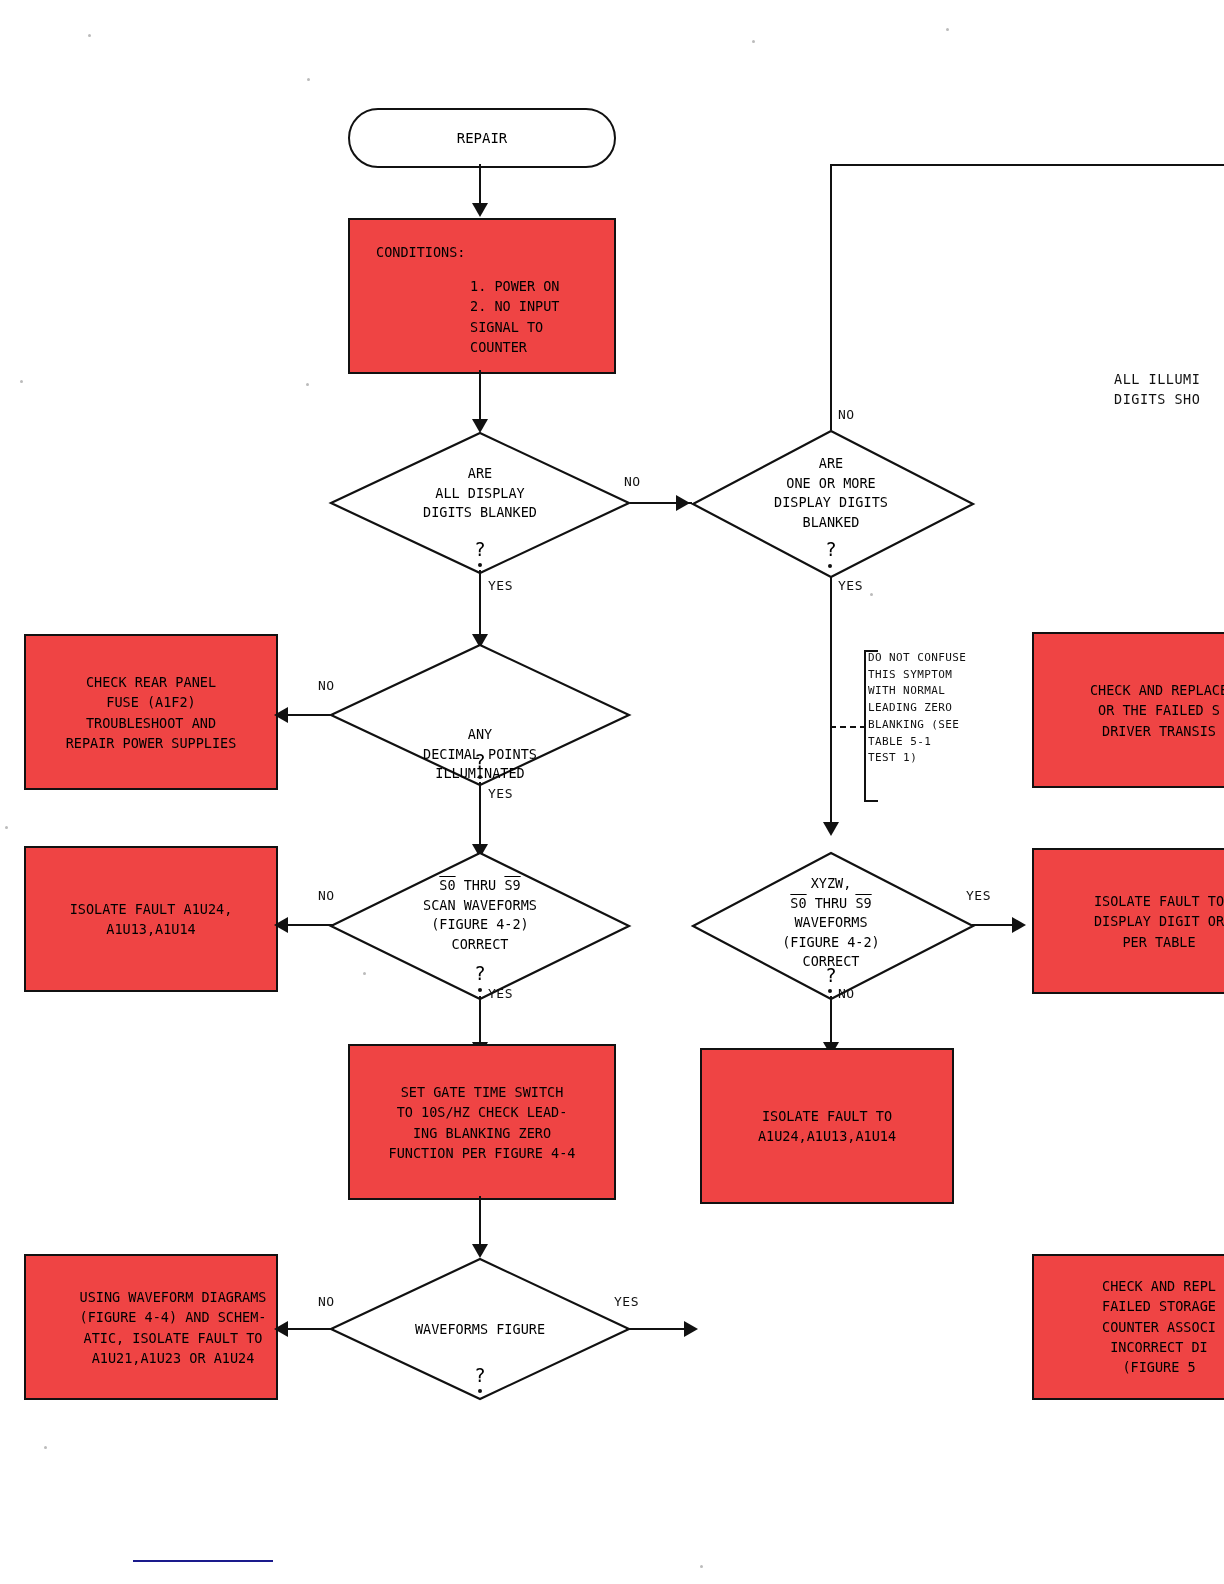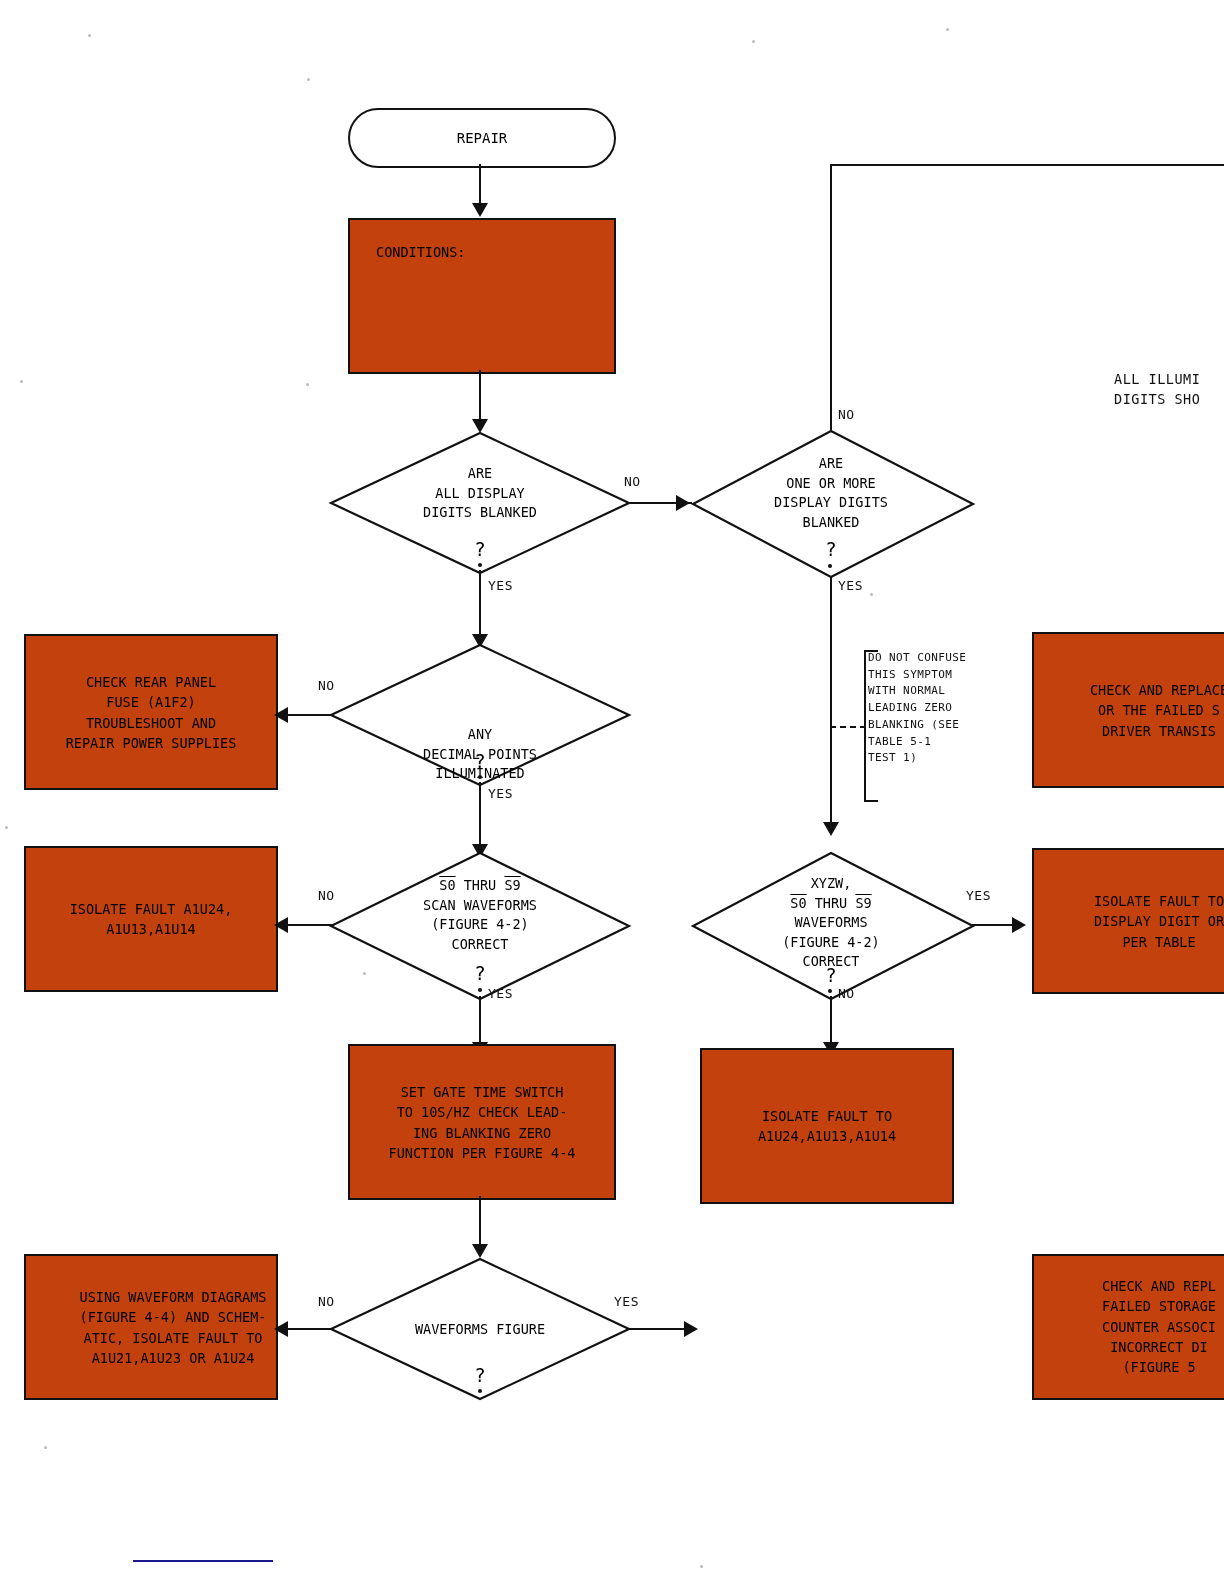--- a/index.html
+++ b/index.html
@@ -6,21 +6,21 @@
   body{font-family:"DejaVu Sans Mono","Liberation Mono",monospace;}
   #page{position:relative;width:1224px;height:1584px;background:#ffffff;overflow:hidden;}
 
   .txt{position:absolute;color:#111;letter-spacing:.5px;line-height:1.45;text-align:center;white-space:pre;}
 
   
   .terminator{position:absolute;border:2px solid #111;border-radius:34px;background:#fff;
               display:flex;align-items:center;justify-content:center;}
 
   
-  .pbox{position:absolute;border:2px solid #111;background:#c2410c;}
+  .pbox{position:absolute;border:2px solid #111;background:#ef4444;}
   .pbox .inner{position:absolute;left:0;right:0;top:50%;transform:translateY(-50%);
                text-align:center;white-space:pre;line-height:1.5;}
   .pbox .inner.lead{top:auto;transform:none;}
 
   
   .dia{position:absolute;}
   .dia svg{position:absolute;left:0;top:0;overflow:visible;}
   .dia .dtext{position:absolute;left:0;right:0;text-align:center;white-space:pre;line-height:1.45;}
   .dia .qmark{position:absolute;left:0;right:0;text-align:center;font-size:19px;line-height:1;}
   .dia .qdot{position:absolute;width:4px;height:4px;background:#111;border-radius:50%;}
@@ -66,20 +66,21 @@
 
   <div class="terminator" style="left:348px;top:108px;width:264px;height:56px;font-size:14px;">
     <span>REPAIR</span>
   </div>
 
   <div class="vline" style="left:479px;top:164px;height:42px;"></div>
   <div class="arrowD" style="left:472px;top:203px;"></div>
 
   <div class="pbox" style="left:348px;top:218px;width:264px;height:152px;">
     <div class="inner lead" style="top:22px;text-align:left;padding-left:26px;font-size:13.5px;">CONDITIONS:</div>
+    <div class="inner lead" style="top:56px;text-align:left;padding-left:120px;font-size:13.5px;"><span></span><span id="cond-lines">1. POWER ON<br>2. NO INPUT<br>SIGNAL TO<br>COUNTER</span></div>
   </div>
 
   <div class="vline" style="left:479px;top:370px;height:52px;"></div>
   <div class="arrowD" style="left:472px;top:419px;"></div>
 
   <div class="dia" style="left:330px;top:432px;width:300px;height:142px;">
     <svg width="300" height="142" viewBox="0 0 300 142">
       <polygon points="150,1 299,71 150,141 1,71" fill="#fff" stroke="#111" stroke-width="2.2"></polygon>
     </svg>
     <div class="dtext" style="top:32px;font-size:13.5px;" id="d1text">ARE<br>ALL DISPLAY<br>DIGITS BLANKED</div>

